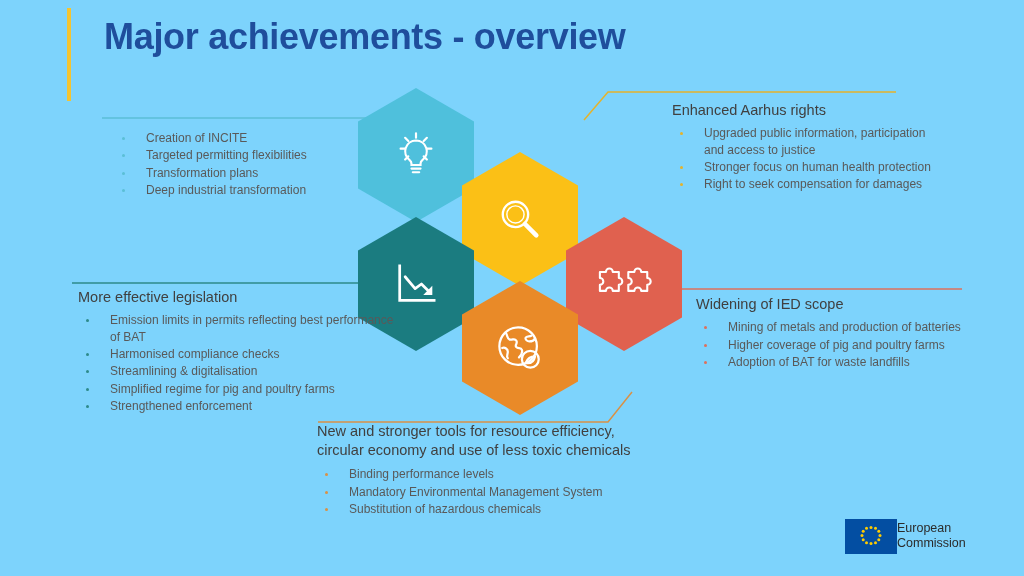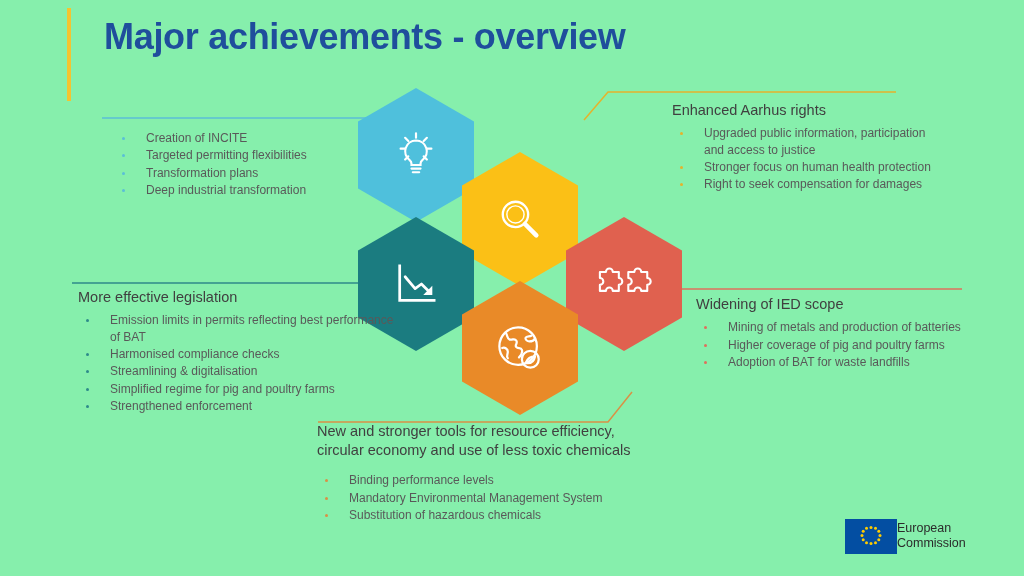--- a/index.html
+++ b/index.html
@@ -3,21 +3,21 @@
 <meta charset="utf-8">
 <style>
   html,body{margin:0;padding:0;}
   body{
     width:1024px;height:576px;
     background:#ffffff;
     font-family:"Liberation Sans", sans-serif;
     overflow:hidden;
     position:relative;
   }
-  .slide{position:relative;width:1024px;height:576px;background:#86efac;}
+  .slide{position:relative;width:1024px;height:576px;background:#7dd3fc;}
 
   
   .title-bar{
     position:absolute;left:67px;top:8px;width:4px;height:93px;
     background:#F4C430;
   }
   .slide-title{
     position:absolute;left:104px;top:16px;
     font-size:36px;font-weight:bold;color:#1F4E9C;
     letter-spacing:-0.3px;white-space:nowrap;
@@ -180,21 +180,21 @@
     <h3>Widening of IED scope</h3>
     <ul>
       <li>Mining of metals and production of batteries</li>
       <li>Higher coverage of pig and poultry farms</li>
       <li>Adoption of BAT for waste landfills</li>
     </ul>
   </div>
 
   <div class="block" style="left:317px;top:422px;width:335px;--bul:#D99145;">
     <h3>New and stronger tools for resource efficiency, circular economy and use of less toxic chemicals</h3>
-    <ul style="margin-top:12px;">
+    <ul style="margin-top:6px;">
       <li>Binding performance levels</li>
       <li>Mandatory Environmental Management System</li>
       <li>Substitution of hazardous chemicals</li>
     </ul>
   </div>
 
   <div class="eu-logo">
     <div class="eu-flag">
       <svg width="52" height="35" viewBox="0 0 52 35">
         <g fill="#FFCC00">

